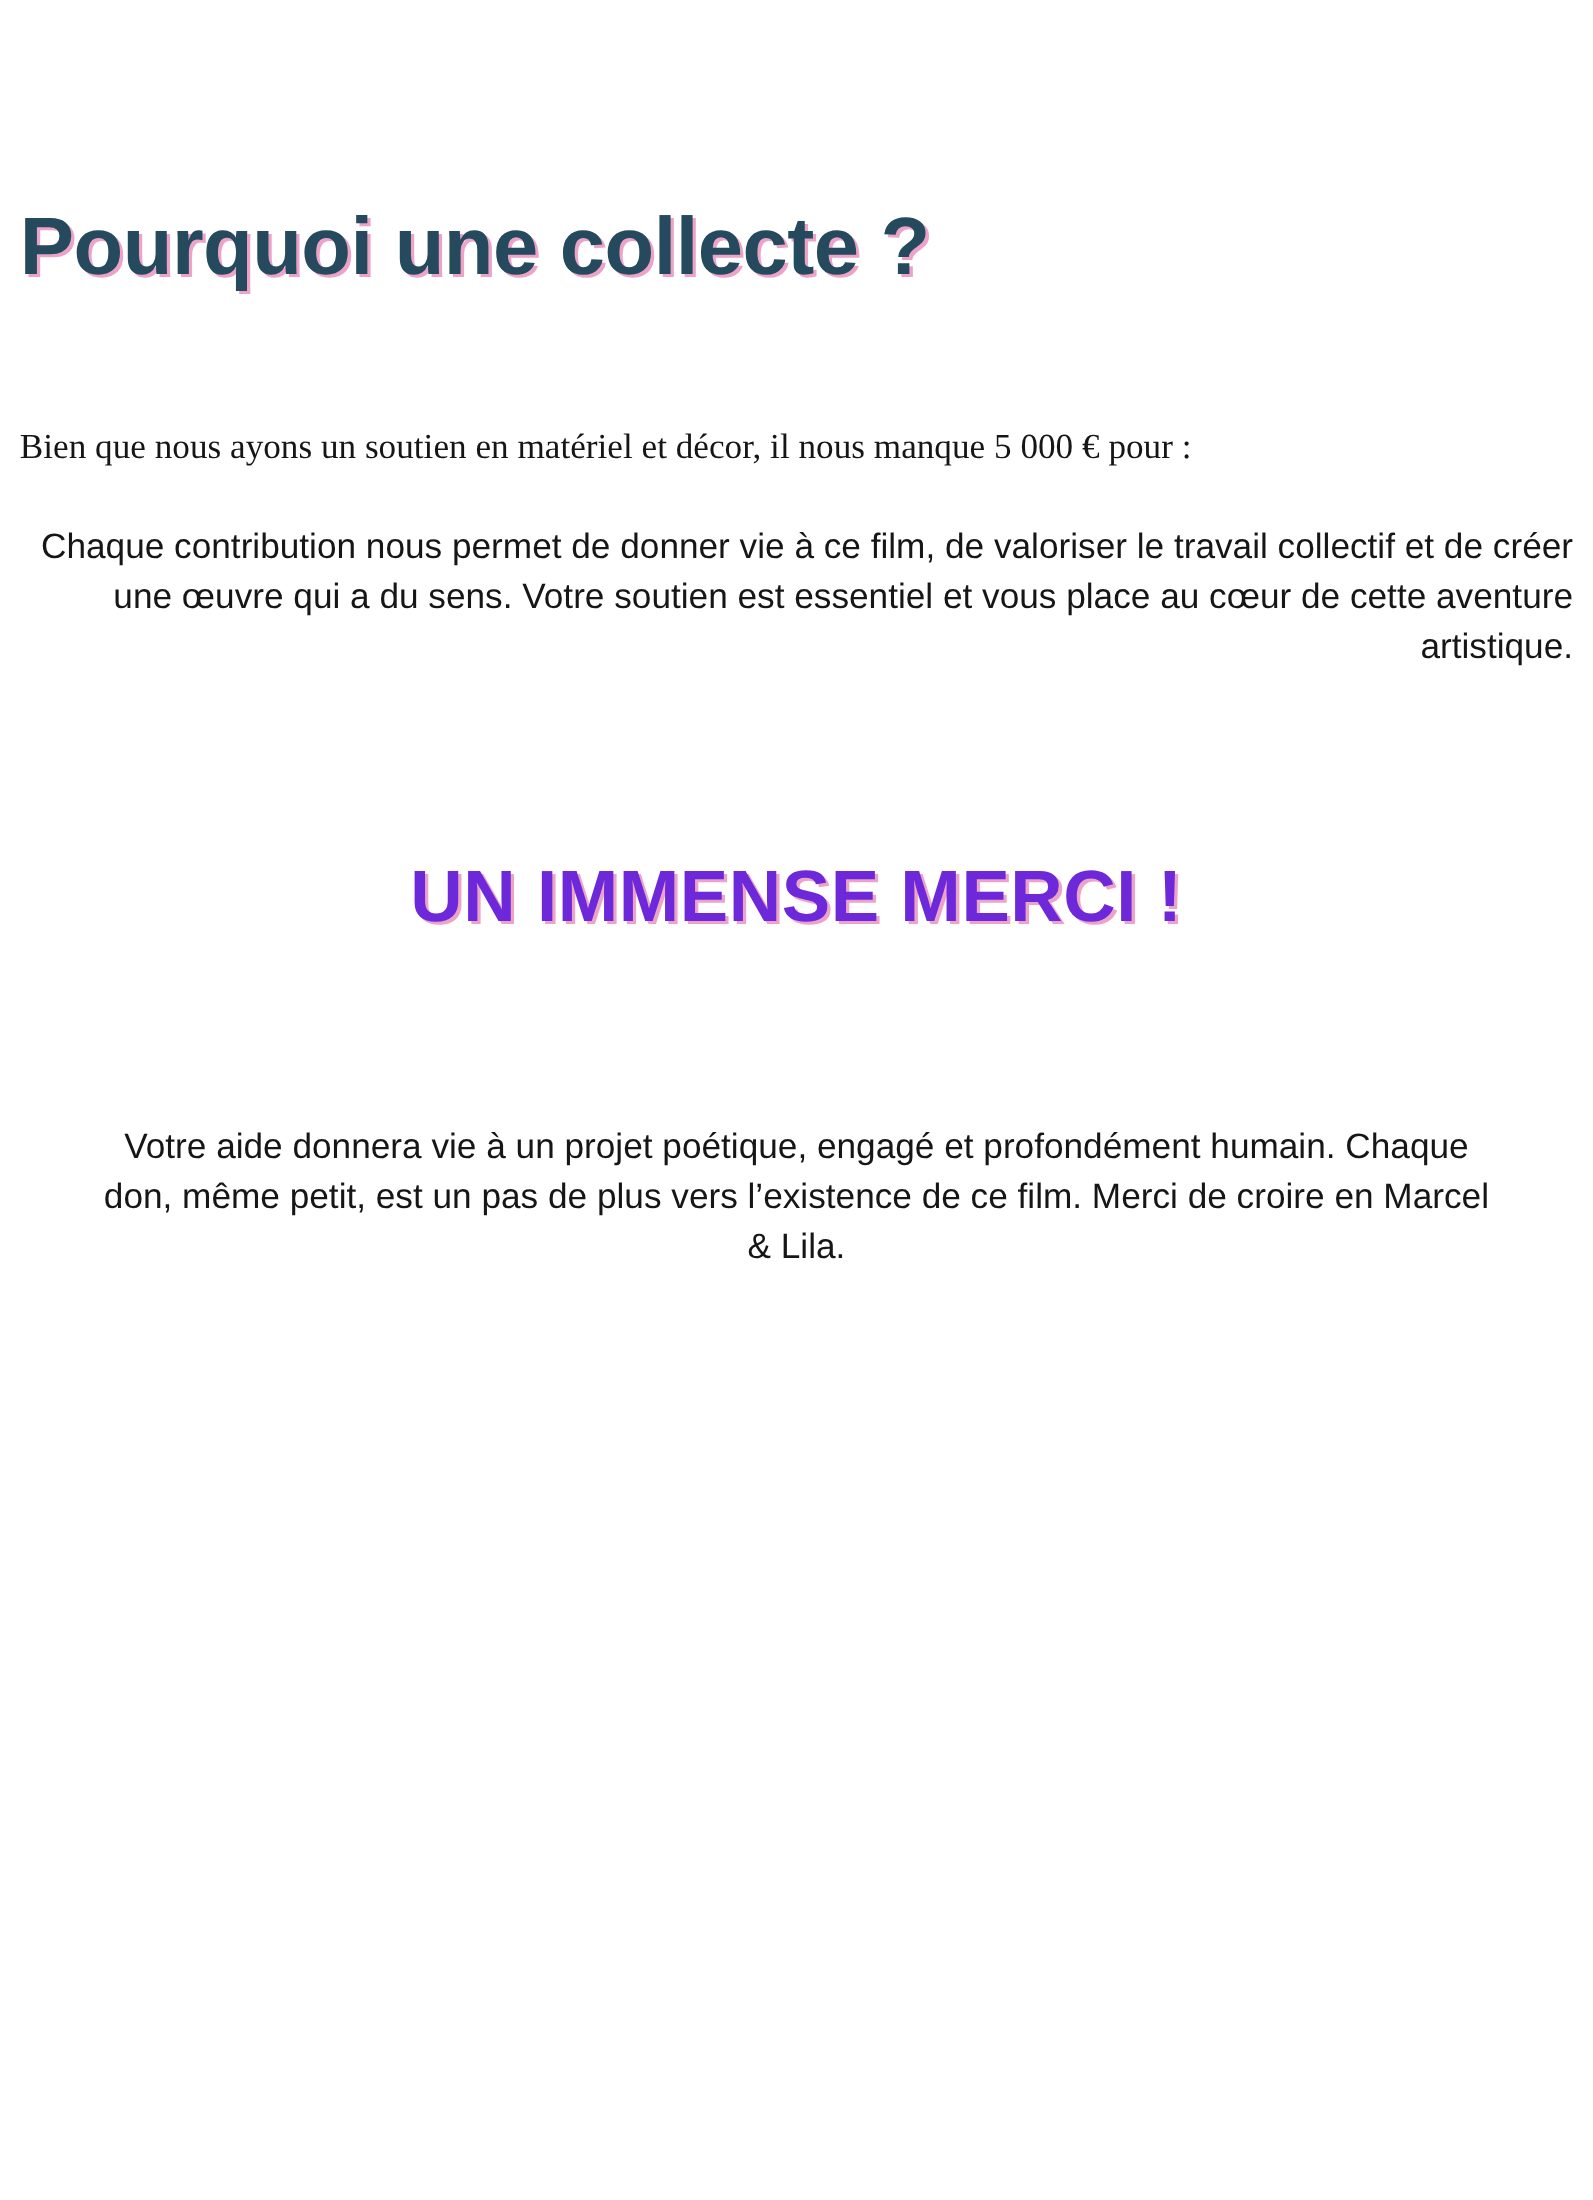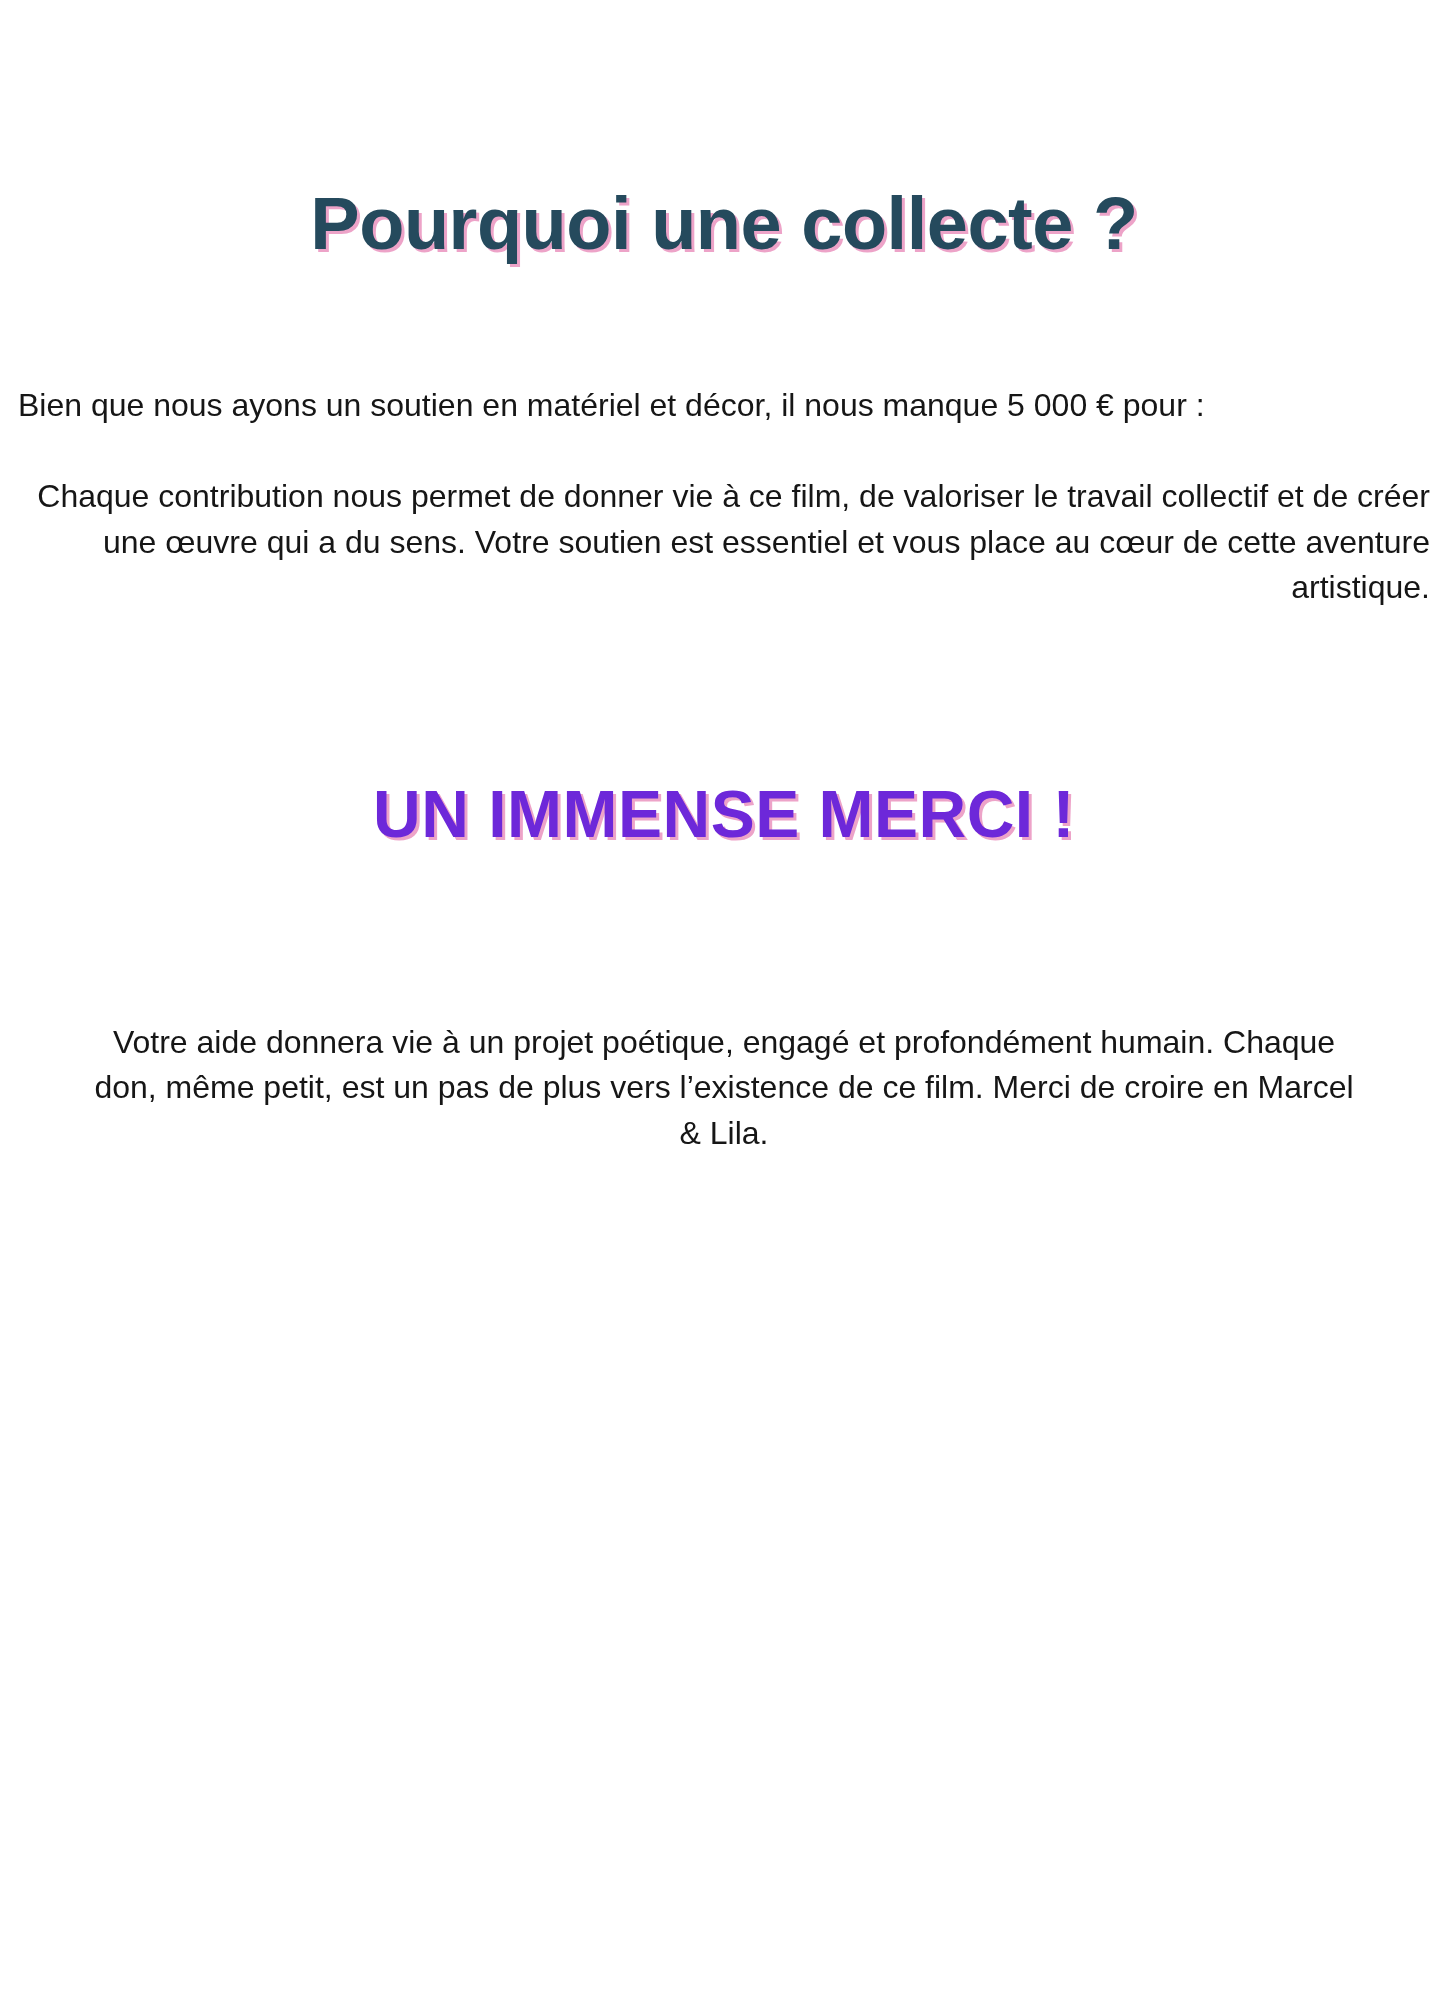--- a/index.html
+++ b/index.html
@@ -24,21 +24,21 @@
   }
 
   
   .heading-main {
     margin: 0;
     padding-top: 185px;
     font-size: 74px;
     font-weight: bold;
     letter-spacing: -0.5px;
     color: #254a5d;
-    text-align: center;
+    text-align: left;
     line-height: 1.05;
     text-shadow: 3px 3px 0 rgba(214, 51, 132, 0.45);
   }
 
   .heading-thanks {
     margin: 0;
     padding-top: 0;
     font-size: 66px;
     font-weight: bold;
     letter-spacing: 0.5px;
@@ -51,20 +51,21 @@
   
   .body-block {
     font-size: 32px;
     line-height: 1.42;
     color: #161616;
   }
 
   .intro {
     margin: 0;
     padding-top: 120px;
+    font-family: Liberation Serif, serif;
   }
 
   .bullets {
     margin: 0;
     padding-top: 36px;
     padding-left: 72px;
     list-style-type: disc;
   }
   .bullets li {
     margin: 0 0 2px 0;

